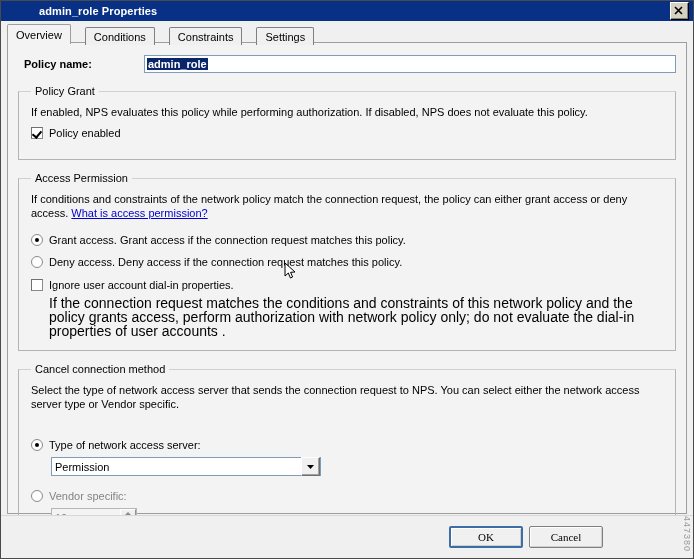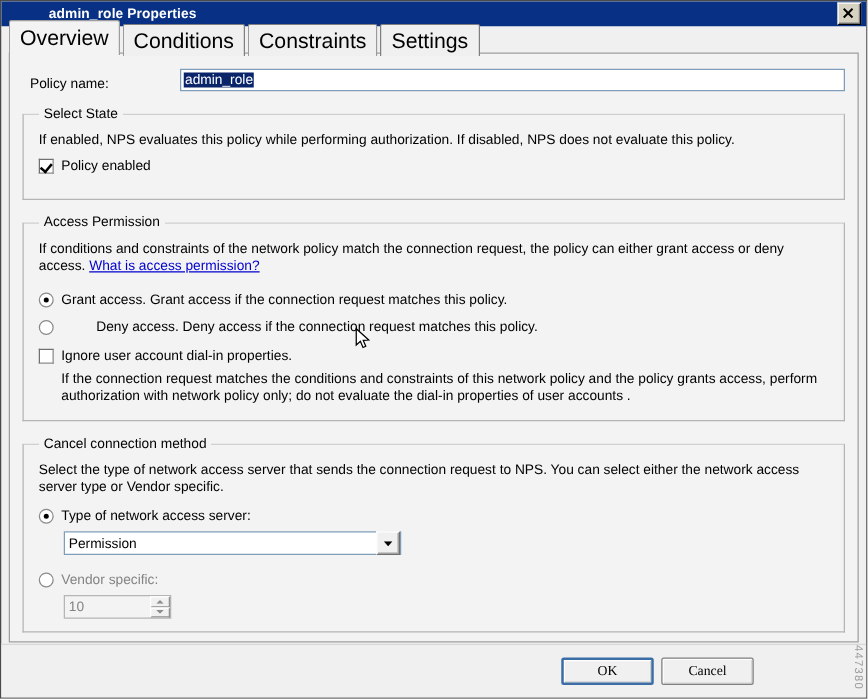--- a/index.html
+++ b/index.html
@@ -57,26 +57,26 @@
   
   .tabstrip {
     margin: 4px 0 0 6px;
     display: flex;
     align-items: flex-end;
     height: 19px;
     position: relative;
     z-index: 3;
   }
   .tab {
-    font-size: 17px;
+    font-size: 11px;
     padding: 3px 8px 2px 8px;
     border: 1px solid #7f7f7f;
     border-bottom: none;
     background: #f0f0f0;
-    margin-right: 2px;
+    margin-right: 14px;
     position: relative;
     top: 1px;
     cursor: default;
     border-radius: 2px 2px 0 0;
   }
   .tab.active {
     background: #f3f3f3;
     padding-top: 4px;
     padding-bottom: 3px;
     top: 0px;
@@ -92,22 +92,23 @@
     bottom: 44px;
     border: 1px solid #9e9e9e;
     background: #f3f3f3;
     box-sizing: border-box;
     padding: 10px 10px 0 10px;
   }
 
   
   .row-policy-name {
     display: flex;
-    align-items: flex-end;
+    align-items: center;
     margin: 2px 0 12px 6px;
+    font-weight: bold;
   }
   .row-policy-name label {
     width: 120px;
     font-size: 11px;
   }
   .selected-text {
     background: #0a246a;
     color: #ffffff;
     padding: 0 1px;
   }
@@ -193,21 +194,21 @@
     top: 3px;
     width: 4px;
     height: 4px;
     background: #000;
     border-radius: 50%;
   }
   .ctl-label { line-height: 12px; padding-top: 0px; }
   .ctl-label.dim { color: #848484; }
 
   .sub-text {
-    font-size: 11px;
+    font-size: 14px;
     line-height: 14px;
     margin: 5px 0 2px 20px;
   }
   .link {
     color: #0000cd;
     text-decoration: underline;
     cursor: default;
   }
 
   
@@ -344,59 +345,59 @@
   <div class="tabpanel">
 
     <div class="row-policy-name">
       <label>Policy name:</label>
       <div class="fieldname-wrap">
         <span class="selected-text">admin_role</span>
       </div>
     </div>
 
     <fieldset class="group">
-      <legend>Select State</legend>
+      <legend>Policy Grant</legend>
       <div class="grp-text">If enabled, NPS evaluates this policy while performing authorization. If disabled, NPS does not evaluate this policy.</div>
       <div class="ctl-row">
         <span class="checkbox checked"></span>
         <span class="ctl-label">Policy enabled</span>
       </div>
       <div style="height:10px"></div>
     </fieldset>
 
     <fieldset class="group">
       <legend>Access Permission</legend>
       <div class="grp-text tight">
         <span>If conditions and constraints of the network policy match the connection request, the policy can either grant access or deny access.</span>
         <a class="link" href="#">What is access permission?</a>
       </div>
 
       <div class="ctl-row" style="margin-top:14px;">
         <span class="radio checked"></span>
         <span class="ctl-label">Grant access. Grant access if the connection request matches this policy.</span>
       </div>
 
-      <div class="ctl-row" style="margin-top:10px;gap:28px;">
+      <div class="ctl-row" style="margin-top:10px;">
         <span class="radio"></span>
         <span class="ctl-label">Deny access. Deny access if the connection request matches this policy.</span>
       </div>
 
       <div class="ctl-row" style="margin-top:11px;">
         <span class="checkbox"></span>
         <span class="ctl-label">Ignore user account dial-in properties.</span>
       </div>
 
       <div class="sub-text">If the connection request matches the conditions and constraints of this network policy and the policy grants access, perform authorization with network policy only; do not evaluate the dial-in properties of user accounts .</div>
     </fieldset>
 
     <fieldset class="group">
       <legend>Cancel connection method</legend>
       <div class="grp-text">Select the type of network access server that sends the connection request to NPS. You can select either the network access server type or Vendor specific.</div>
 
-      <div class="ctl-row" style="margin-top:10px;">
+      <div class="ctl-row" style="margin-top:28px;">
         <span class="radio checked"></span>
         <span class="ctl-label">Type of network access server:</span>
       </div>
 
       <div class="combo">
         <span class="combo-val">Permission</span>
         <span class="combo-arrow">
           <svg width="7" height="4" viewBox="0 0 7 4">
               <path d="M0,0 L7,0 L3.5,4 Z" fill="#000"></path>
             </svg>

